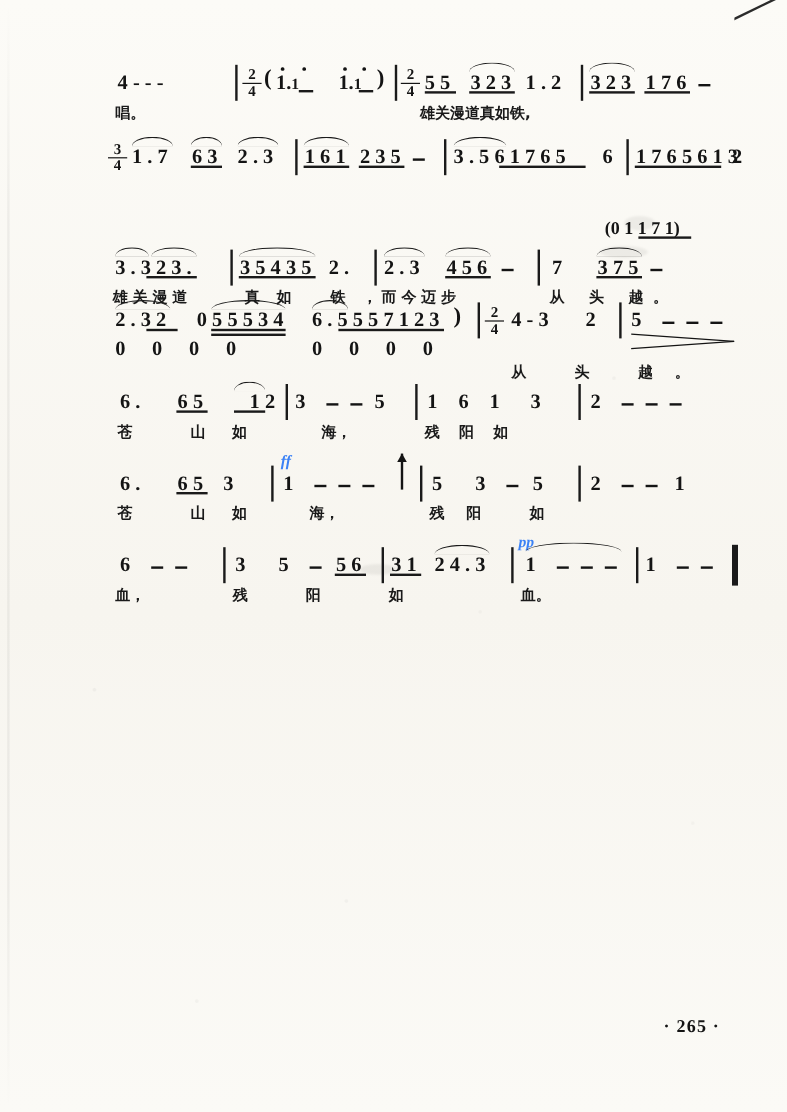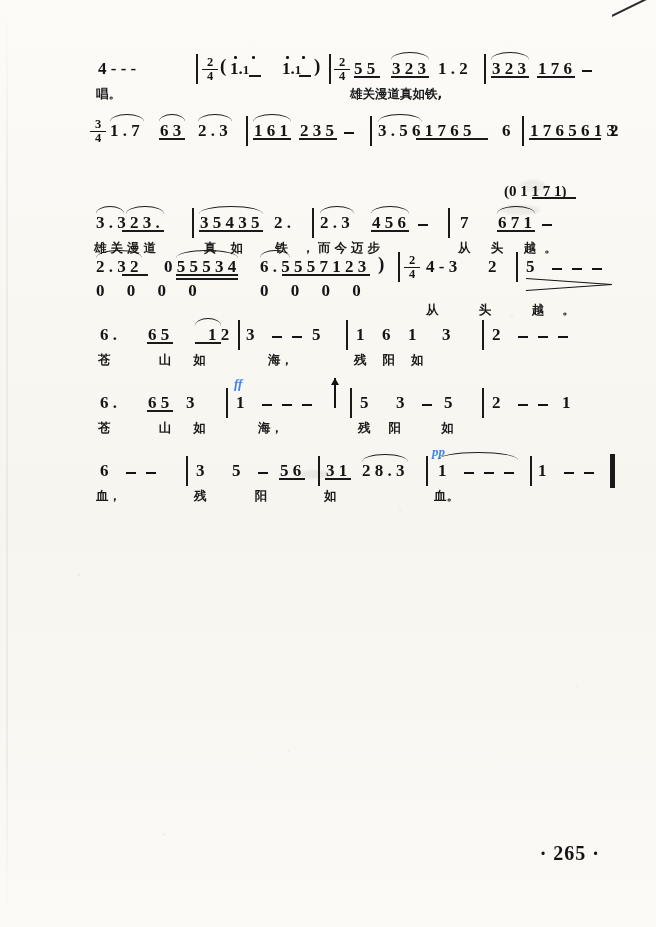--- a/index.html
+++ b/index.html
@@ -123,21 +123,21 @@
   .hairpin{
     position:absolute;
   }
   .hairpin i{
     position:absolute;left:0;top:0;display:block;height:1.4px;background:#141414;transform-origin:left center;
   }
   .pagenum{
     position:absolute;
     right:56px;bottom:62px;
     font-family:"Liberation Serif", serif;
-    font-weight:bold;font-size:20px;color:#141414;
+    font-weight:bold;font-size:15px;color:#141414;
     letter-spacing:1px;
   }
   .smudge{
     position:absolute;border-radius:50%;
     background:rgba(0,0,0,0.055);
     filter:blur(1px);
   }
 </style>
 </head>
 <body>
@@ -253,21 +253,21 @@
       <div class="bar" style="left:226px;"></div>
       <div class="num" style="left:234px;top:2px;">2 . 3</div>
       <div class="slur" style="left:234px;top:-6px;width:34px;"></div>
       <div class="num" style="left:286px;top:2px;">4 5 6</div>
       <div class="beam" style="left:285px;top:18px;width:38px;"></div>
       <div class="slur" style="left:285px;top:-6px;width:38px;"></div>
       <div class="dash" style="left:332px;top:12px;width:10px;"></div>
 
       <div class="bar" style="left:362px;"></div>
       <div class="num" style="left:374px;top:2px;">7</div>
-      <div class="num" style="left:412px;top:2px;">6 7 1</div>
+      <div class="num" style="left:412px;top:2px;">3 7 5</div>
       <div class="beam" style="left:411px;top:18px;width:38px;"></div>
       <div class="slur" style="left:411px;top:-6px;width:38px;"></div>
       <div class="dash" style="left:456px;top:12px;width:10px;"></div>
     </div>
     <div class="staffrow" style="height:24px;">
       <div class="lyric" style="left:8px;top:0px;letter-spacing:4px;">雄关漫道</div>
       <div class="lyric" style="left:118px;top:0px;letter-spacing:14px;">真如 铁，</div>
       <div class="lyric" style="left:232px;top:0px;letter-spacing:4px;">而今迈步</div>
       <div class="lyric" style="left:372px;top:0px;letter-spacing:8px;">从 头 越。</div>
     </div>
@@ -392,21 +392,21 @@
       <div class="bar" style="left:100px;"></div>
       <div class="num" style="left:110px;top:2px;">3</div>
       <div class="num" style="left:146px;top:2px;">5</div>
       <div class="dash" style="left:172px;top:12px;width:10px;"></div>
       <div class="num" style="left:194px;top:2px;">5 6</div>
       <div class="beam" style="left:193px;top:18px;width:26px;"></div>
 
       <div class="bar" style="left:232px;"></div>
       <div class="num" style="left:240px;top:2px;">3 1</div>
       <div class="beam" style="left:239px;top:18px;width:26px;"></div>
-      <div class="num" style="left:276px;top:2px;">2 8 . 3</div>
+      <div class="num" style="left:276px;top:2px;">2 4 . 3</div>
       <div class="slur" style="left:276px;top:-6px;width:46px;"></div>
 
       <div class="bar" style="left:340px;"></div>
       <div class="dyn" style="left:346px;top:-16px;">pp</div>
       <div class="num" style="left:352px;top:2px;">1</div>
       <div class="dash" style="left:378px;top:12px;width:10px;"></div>
       <div class="dash" style="left:398px;top:12px;width:10px;"></div>
       <div class="dash" style="left:418px;top:12px;width:10px;"></div>
       <div class="slur" style="left:352px;top:-8px;width:80px;"></div>
 

